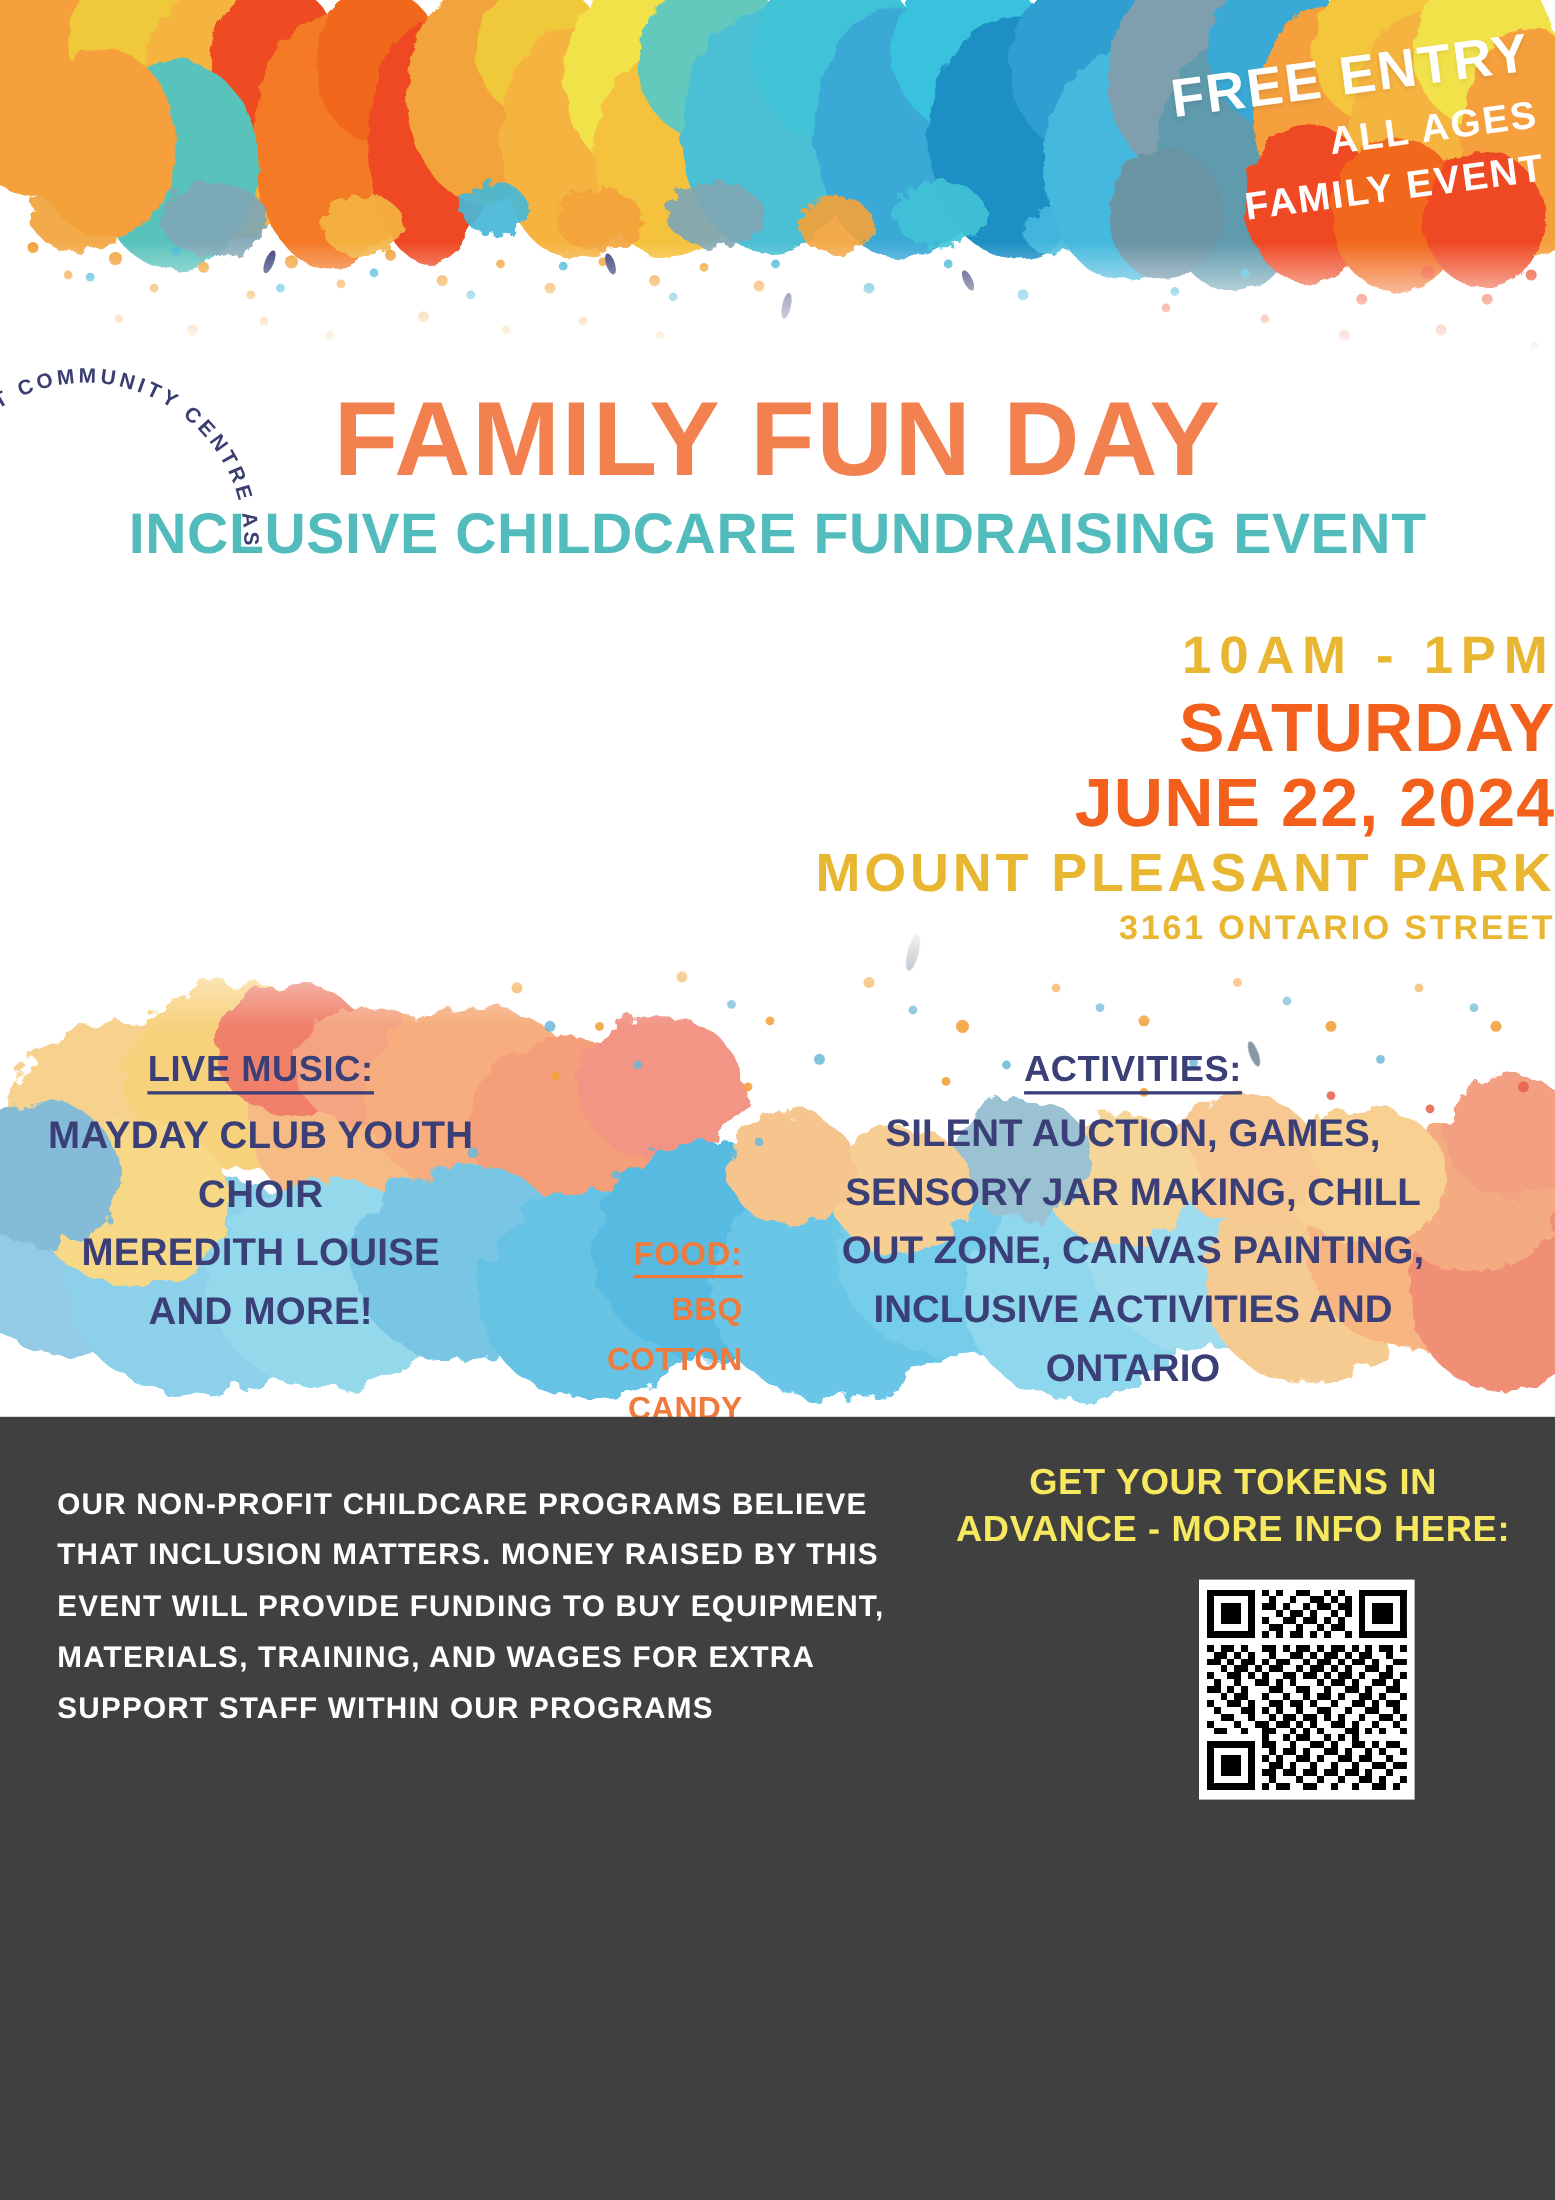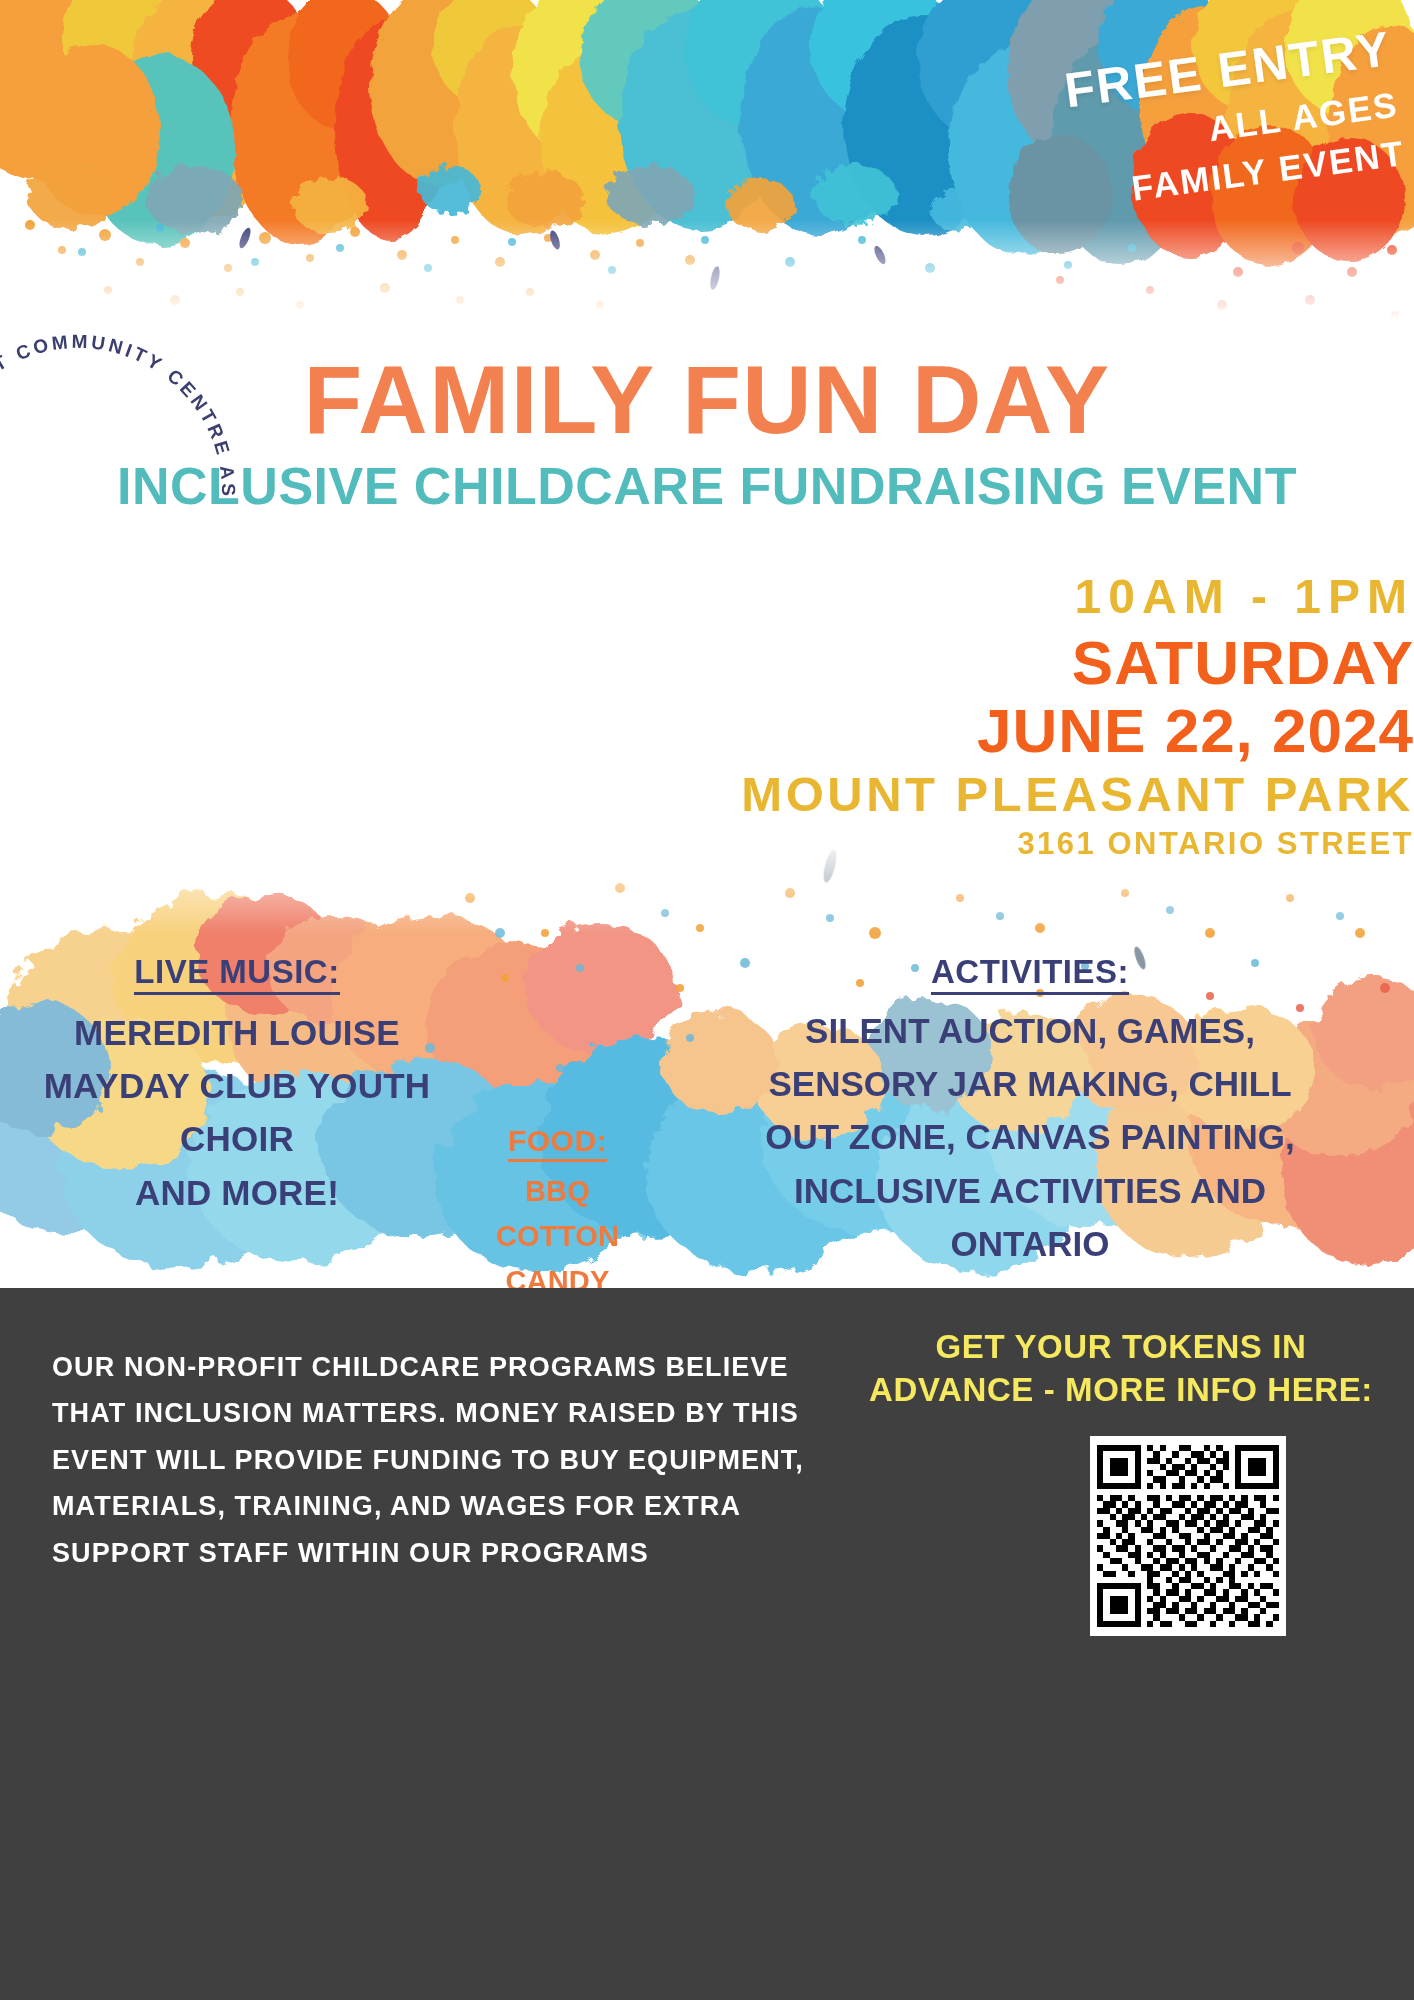--- a/index.html
+++ b/index.html
@@ -104,21 +104,21 @@
     overflow:hidden;
   }
 
   
   .col-music {
     position:absolute; left:22px; top:953px; width:430px;
     text-align:center; z-index:9;
   }
   .col-food {
     position:absolute; left:440px; top:1124px; width:235px;
-    text-align:center; z-index:9;
+    text-align:right; z-index:9;
   }
   .col-acts {
     position:absolute; left:672px; top:953px; width:716px;
     text-align:center; z-index:9;
   }
   .hdr-navy {
     font-size:33px; font-weight:800; color:#3b3f78;
     letter-spacing:0.5px;
     display:inline-block;
     border-bottom:3px solid #3b3f78;
@@ -419,22 +419,22 @@
           <stop offset="60%" stop-color="#ffffff" stop-opacity="0.35"></stop>
           <stop offset="100%" stop-color="#ffffff" stop-opacity="0"></stop>
         </linearGradient>
       </defs>
     </svg>
   </div>
 
   <div class="col-music">
     <div class="hdr-navy">LIVE MUSIC:</div>
     <div class="music-body">
+      <div class="line-navy">MAYDAY CLUB YOUTH CHOIR</div>
       <div class="line-navy">MEREDITH LOUISE</div>
-      <div class="line-navy">MAYDAY CLUB YOUTH CHOIR</div>
       <div class="line-navy">AND MORE!</div>
     </div>
   </div>
 
   <div class="col-food">
     <div class="hdr-orange">FOOD:</div>
     <div class="food-body">
       <div class="line-orange">BBQ</div>
       <div class="line-orange">COTTON CANDY</div>
       <div class="line-orange">POPCORN</div>

